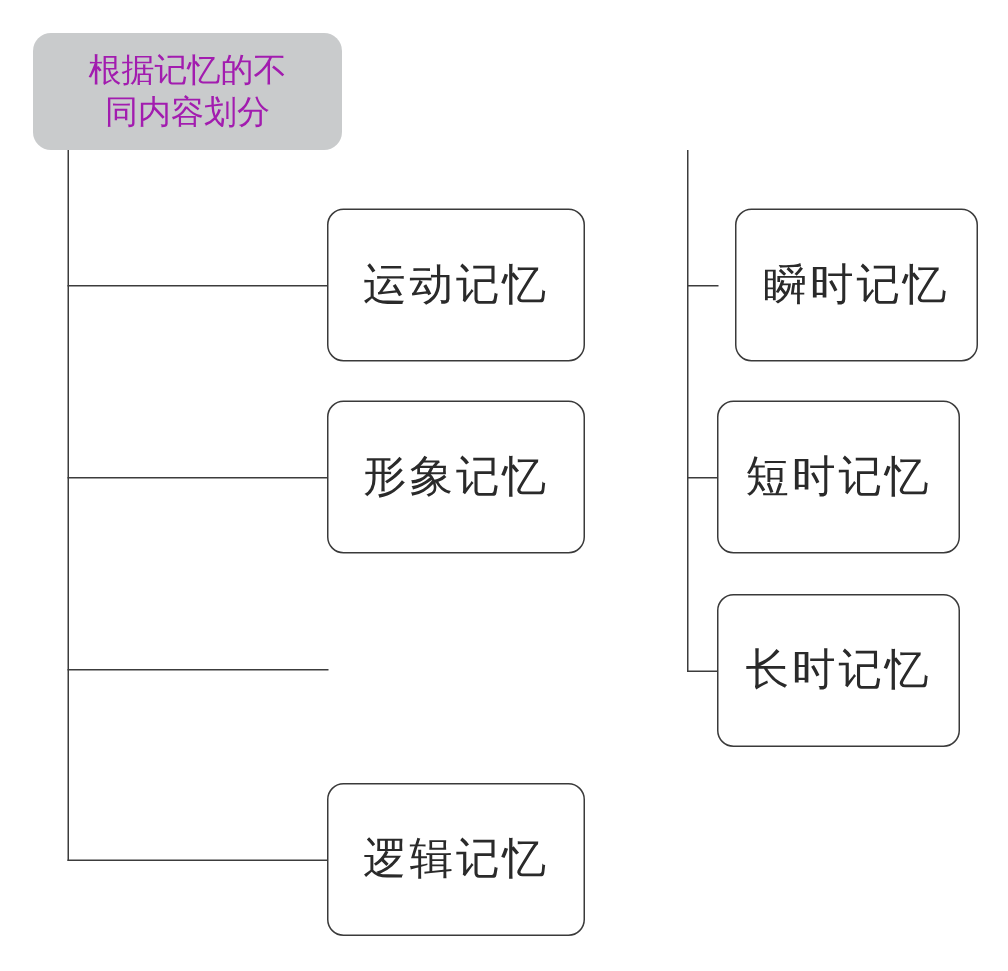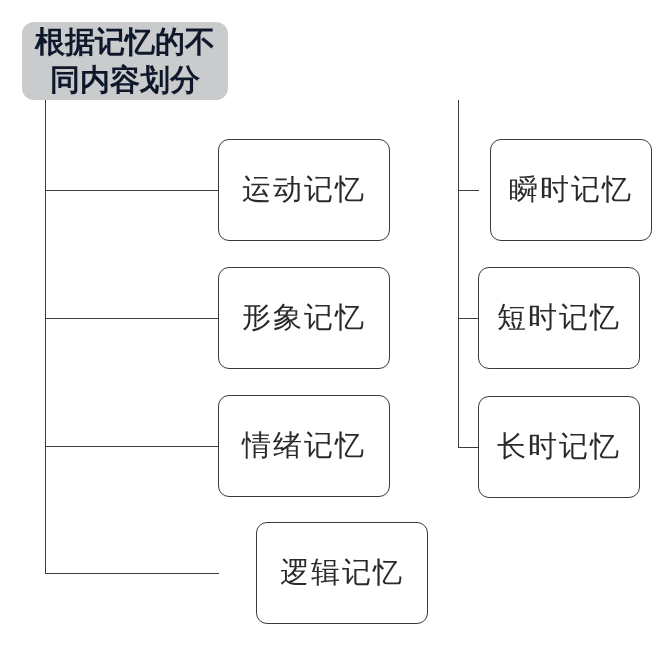--- a/index.html
+++ b/index.html
@@ -23,24 +23,24 @@
   
   .root-box {
     position: absolute;
     box-sizing: border-box;
     background: #c9cbcc;
     border-radius: 12px;
     display: flex;
     align-items: center;
     justify-content: center;
     text-align: center;
-    color: #0f172a;
+    color: #a21caf;
     font-family: "Liberation Sans", sans-serif;
-    font-weight: bold;
-    font-size: 30px;
+    font-weight: normal;
+    font-size: 22px;
     line-height: 1.28;
     letter-spacing: 0px;
     padding: 4px 8px;
   }
   .root-box .root-text {
     display: block;
     white-space: pre-line;
   }
 
   
@@ -91,25 +91,22 @@
   <div class="hline" style="left:45px; top:573px; width:174px;"></div>
 
   <div class="leaf-box" style="left:218px; top:139px; width:172px; height:102px;">
     <span>运动记忆</span>
   </div>
 
   <div class="leaf-box" style="left:218px; top:267px; width:172px; height:102px;">
     <span>形象记忆</span>
   </div>
 
-  <div class="leaf-box" style="left:218px; top:395px; width:172px; height:102px;">
-    <span>情绪记忆</span>
-  </div>
 
-  <div class="leaf-box" style="left:218px; top:522px; width:172px; height:102px;margin-left:38px;">
+  <div class="leaf-box" style="left:218px; top:522px; width:172px; height:102px;">
     <span>逻辑记忆</span>
   </div>
 
 
   <div class="vline" style="left:458px; top:100px; height:348px;"></div>
 
   <div class="hline" style="left:458px; top:190px; width:21px;"></div>
   <div class="hline" style="left:458px; top:318px; width:21px;"></div>
   <div class="hline" style="left:458px; top:447px; width:21px;"></div>
 

